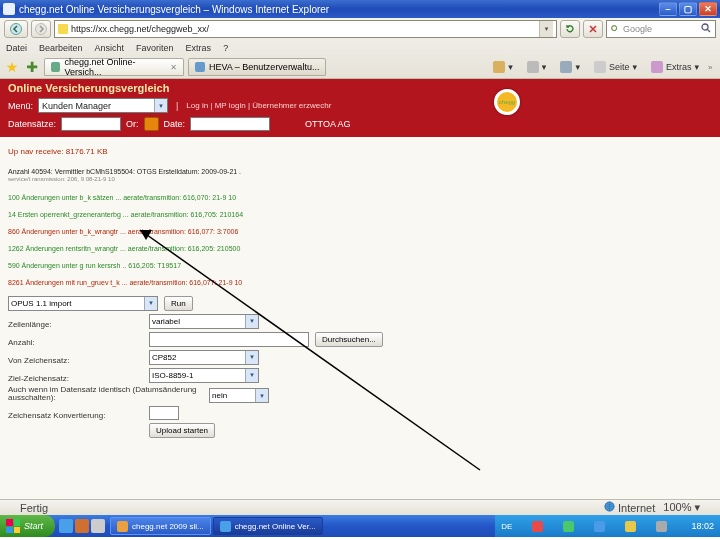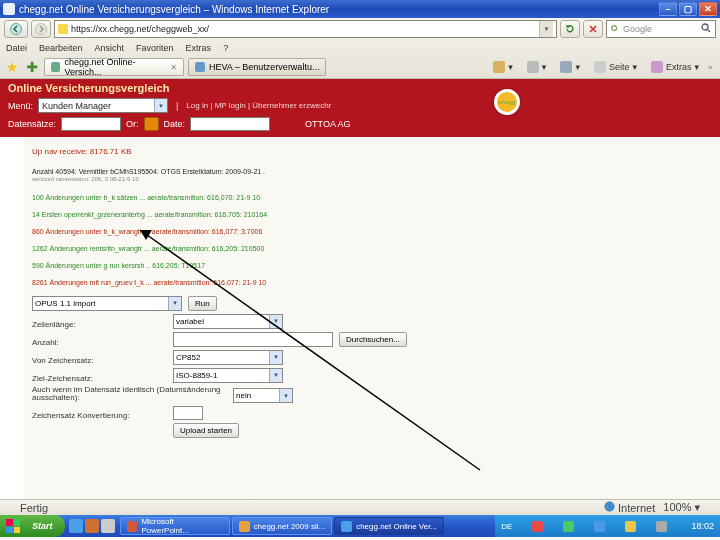--- a/index.html
+++ b/index.html
@@ -44,21 +44,21 @@
   .select-box { height: 15px; background: white; border: 1px solid #777; color:#222; font-size:9px; padding: 0 14px 0 3px; position: relative; display:inline-flex; align-items:center;}
   .select-box .dd { position:absolute; right:0; top:0; bottom:0; width:13px; background:#d9e6f7; border-left:1px solid #9ab; display:flex; align-items:center; justify-content:center; font-size:7px; color:#357;}
   .red-links { color:#f7cfcf; font-size:8px;}
   .sep { color:#f7cfcf; margin: 0 3px;}
   .line2 { margin-top:4px; display:flex; align-items:center; gap:5px; font-size:9px;}
   .small-input { width:60px; height:14px; background:white; border:1px solid #777;}
   .go-btn { width:15px; height:14px; background:#e8850c; border:1px solid #a05800; border-radius:2px;}
   .circle-badge { position:absolute; right:200px; top:10px; width:26px; height:26px; border-radius:50%; background:#f5b925; border:3px solid #fff; box-shadow:0 0 3px rgba(0,0,0,0.4); display:flex; align-items:center; justify-content:center; font-size:6px; color:#6a4;}
 
   
-  .content { background:#faf8f2; padding: 10px 16px 6px 8px; position: relative; height: 362px; margin-left: 24px;}
+  .content { background:#faf8f2; padding: 10px 16px 6px 8px; position: relative; height: 362px;}
   .upload-line { color:#b02a0f; font-size:8px; margin-bottom:12px;}
   .black-lines { font-size:7px; color:#222; line-height:1.2;}
   .black-lines .sub { color:#888; font-size:6px;}
   .data-lines { margin-top:10px;}
   .data-lines div { font-size:7px; margin-bottom:10px;}
   .green-line { color:#2a8a2a;}
   .red-line { color:#b02a0f;}
 
   .form-area { margin-top:4px;}
   .form-row { display:flex; align-items:flex-end; margin-bottom:3px; gap:6px;}
@@ -69,21 +69,21 @@
   .tiny-input { width:30px; height:14px; background:white; border:1px solid #888;}
 
   
   .ie-status { height:16px; background:linear-gradient(to bottom,#f5f3ee,#e5e2d8); border-top:1px solid #c0bdae; display:flex; align-items:center; padding:0 20px; font-size:11px; color:#444;}
   .ie-status .left { flex:1; display:flex; align-items:center; gap:4px;}
   .ie-status .zone { display:flex; align-items:center; gap:3px;}
   .ie-status .zoom { margin-left:8px;}
 
   
   .taskbar { height:22px; background:linear-gradient(to bottom,#3b7de0,#2456c7,#1e4bb8); display:flex; align-items:center; color:white; font-size:9px;}
-  .start-btn { height:22px; padding:0 12px 0 6px; background:linear-gradient(to bottom,#5fb848,#2f8a1f); border-radius:0 10px 10px 0; display:flex; align-items:center; gap:12px; font-style:italic; font-weight:bold;}
+  .start-btn { height:22px; padding:0 12px 0 6px; background:linear-gradient(to bottom,#5fb848,#2f8a1f); border-radius:0 10px 10px 0; display:flex; align-items:center; gap:4px; font-style:italic; font-weight:normal;}
   .start-btn .winlogo { width:14px; height:14px; display:grid; grid-template-columns:1fr 1fr; grid-template-rows:1fr 1fr; gap:1px;}
   .start-btn .winlogo span:nth-child(1){background:#e05;}
   .start-btn .winlogo span:nth-child(2){background:#3c5;}
   .start-btn .winlogo span:nth-child(3){background:#39e;}
   .start-btn .winlogo span:nth-child(4){background:#fc3;}
   .ql { display:flex; gap:2px; margin:0 4px;}
   .ql-ico { width:14px; height:14px; border-radius:2px;}
   .task-item { height:18px; padding:0 6px; margin:0 1px; background:linear-gradient(to bottom,#4a84e8,#2a5bc8); border:1px solid #5a94f8; border-radius:2px; display:flex; align-items:center; gap:4px; max-width:110px; overflow:hidden; font-size:8px;}
   .task-item.active { background:linear-gradient(to bottom,#2a5bc8,#1a3b98); border-color:#1a3b98;}
   .task-item .ti-ico { width:11px; height:11px; border-radius:2px; display:inline-block;}
@@ -313,24 +313,20 @@
         <span></span>
       </span>
     <span>Start</span>
   </div>
   <div class="ql">
     <span class="ql-ico" style="background:#4aa0e8;"></span>
     <span class="ql-ico" style="background:#d07030;"></span>
     <span class="ql-ico" style="background:#ccc;"></span>
   </div>
   <div class="task-item">
-    <span class="ti-ico" style="background:#d05a3a;"></span>
-    <span>Microsoft PowerPoint...</span>
-  </div>
-  <div class="task-item">
     <span class="ti-ico" style="background:#e8a040;"></span>
     <span>chegg.net   2009   sli...</span>
   </div>
   <div class="task-item active">
     <span class="ti-ico" style="background:#4aa0e8;"></span>
     <span>chegg.net Online Ver...</span>
   </div>
   <div class="tray">
     <span style="font-size:8px;">DE</span>
     <span class="tray-ico" style="background:#e84a4a;"></span>

